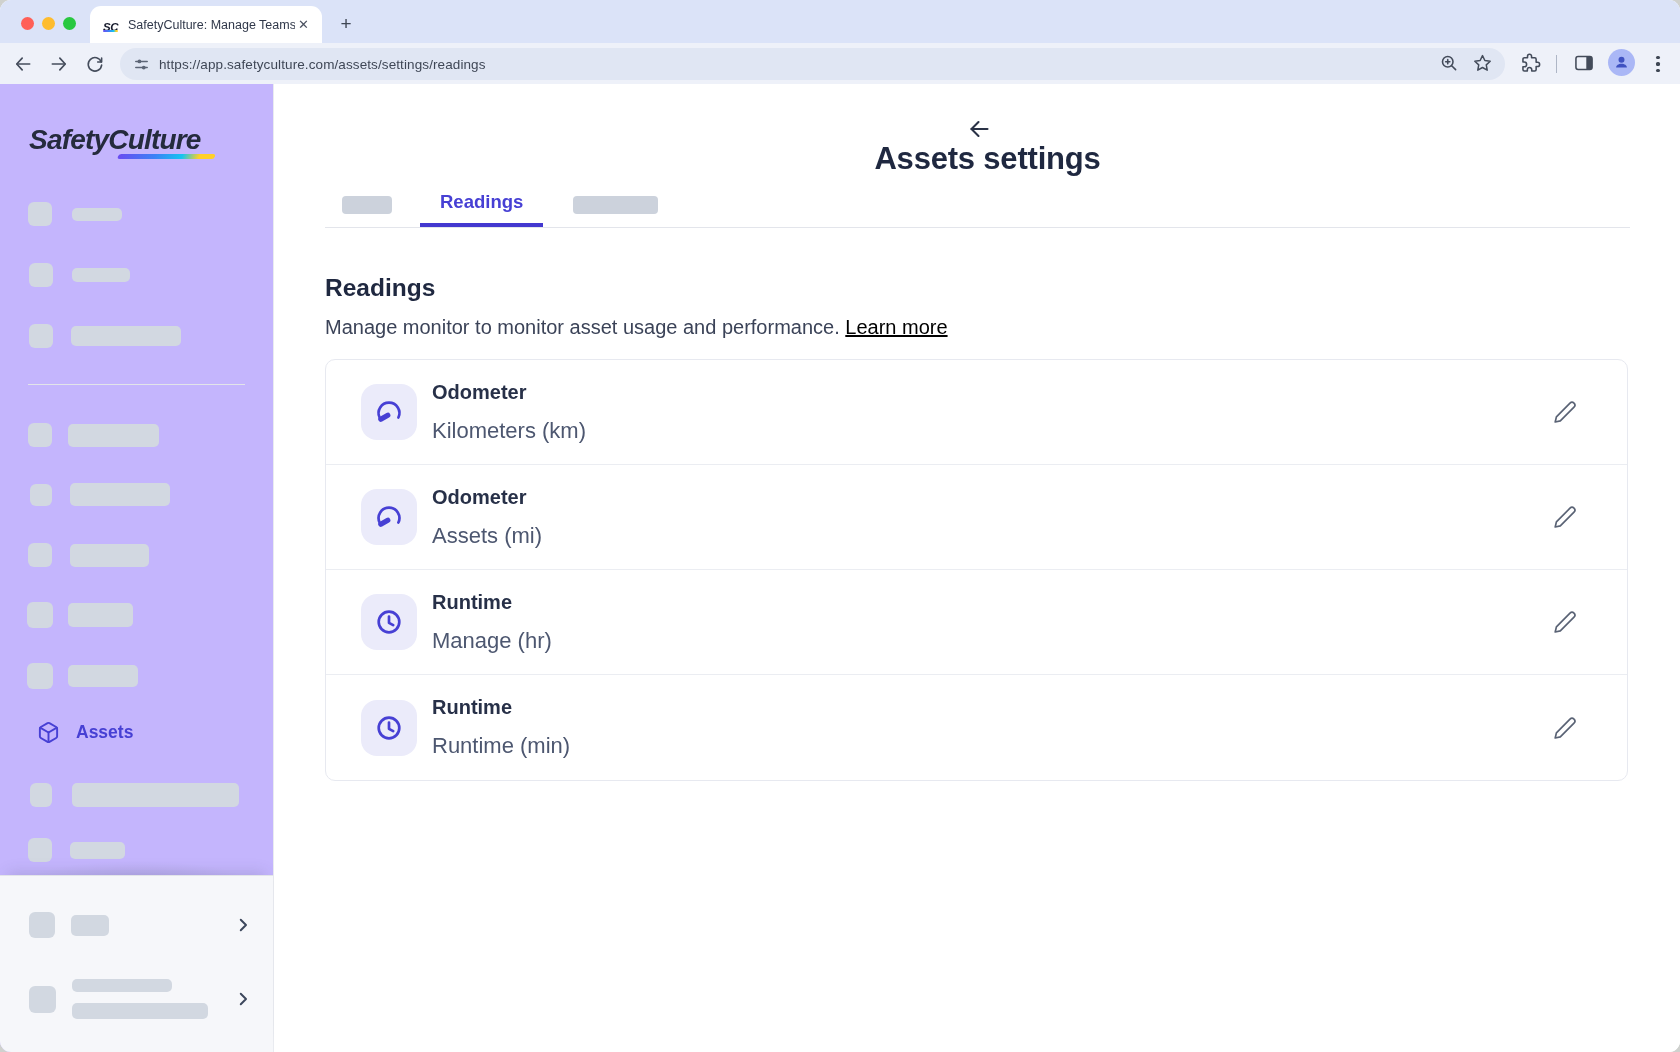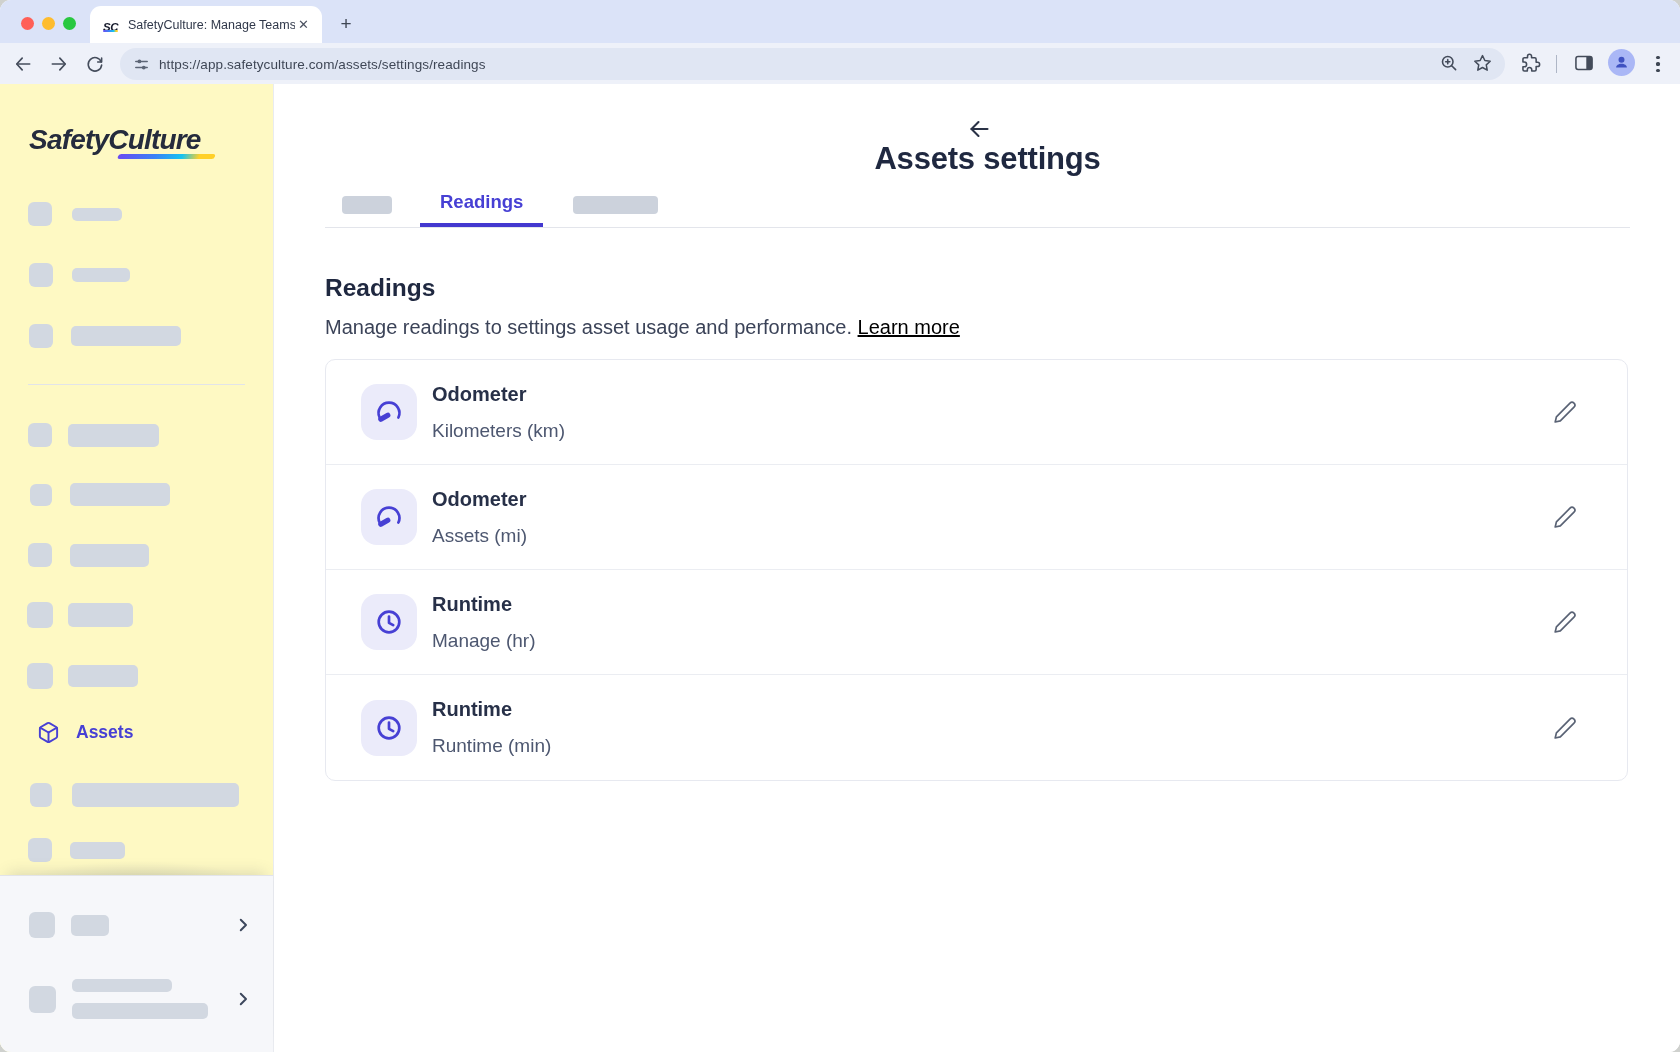--- a/index.html
+++ b/index.html
@@ -25,21 +25,21 @@
   .url-text { margin-left:9px; font-size:13.5px; color:#3f4756; letter-spacing:0.1px; }
   .pill-ic { position:absolute; top:5px; width:22px; height:22px; }
   .bar-right-ic { position:absolute; top:9px; width:24px; height:24px; }
   .sep { position:absolute; left:1556px; top:12px; width:1px; height:18px; background:#aeb6c6; }
   .avatar { position:absolute; left:1608px; top:6px; width:27px; height:27px; border-radius:50%; background:#aab7f6; display:flex; align-items:center; justify-content:center; }
   .dots { position:absolute; left:1650px; top:9px; width:16px; height:24px; display:flex; flex-direction:column; align-items:center; justify-content:center; gap:3px; }
   .dots i { width:3.2px; height:3.2px; border-radius:50%; background:#3f4754; }
 
   
   .app { position:absolute; left:0; top:84px; width:100%; height:968px; display:flex; }
-  .sidebar { position:relative; width:274px; height:100%; background:#fef9c3; border-right:1px solid #e9ebf0; flex:0 0 auto; }
+  .sidebar { position:relative; width:274px; height:100%; background:#c4b5fd; border-right:1px solid #e9ebf0; flex:0 0 auto; }
   .main { position:relative; flex:1; background:#fff; overflow:hidden; }
 
   
   .logo { position:absolute; left:29px; top:40px; width:200px; height:38px; }
   .logo .word { font-size:28px; font-weight:700; letter-spacing:-0.8px; color:#252b3d; font-style:italic; }
   .logo .swoosh { position:absolute; left:89px; top:30px; width:97px; height:4.5px; border-radius:3px; transform:skewX(-18deg); background:linear-gradient(90deg,#6a4cf1 0%,#3b82f6 38%,#16c4f0 66%,#ffd028 84%,#ffd028 100%); }
   .skel { background:#d2d8e1; border-radius:5px; }
   .sk-item { position:absolute; display:flex; align-items:center; }
   .sk-item .ic { width:24px; height:24px; border-radius:6px; background:#d2d8e1; flex:0 0 auto; }
   .divider1 { position:absolute; left:28px; top:300px; width:217px; height:1px; background:#e2e4e9; }
@@ -66,21 +66,21 @@
   .section-heading { margin-top:46px; font-size:24.5px; font-weight:700; color:#1f2840; }
   .section-desc { margin-top:14px; font-size:20px; color:#3b4358; }
   .link { color:#000000; cursor:pointer;text-decoration:underline; }
 
   .card { margin-top:20px; width:1303px; border:1px solid #e7e9f0; border-radius:10px; background:#fff; }
   .row { display:flex; align-items:center; height:105px; padding:0 49px 0 35px; border-bottom:1px solid #ebedf2; }
   .row:last-child { border-bottom:none; }
   .tile { width:56px; height:56px; border-radius:16px; background:#EBEBFA; display:flex; align-items:center; justify-content:center; flex:0 0 auto; }
   .row-text { margin-left:15px; flex:1; }
   .row-name { font-size:20px; font-weight:600; color:#273048; }
-  .row-unit { margin-top:14px; font-size:19px; color:#4d5770; }
+  .row-unit { margin-top:14px; font-size:22px; color:#4d5770; }
   .edit-btn { width:26px; height:26px; display:flex; align-items:center; justify-content:center; }
 
   svg { display:block; }
 </style>
 </head>
 <body>
 
 <div class="window">
 
   <div class="tabstrip">
@@ -267,21 +267,21 @@
           <h1 class="page-title">Assets settings</h1>
         </div>
 
         <div class="tabs">
           <span class="tab-skel one"></span>
           <span class="tab-active">Readings</span>
           <span class="tab-skel two"></span>
         </div>
 
         <h2 class="section-heading">Readings</h2>
-        <p class="section-desc"><span>Manage readings to settings asset usage and performance.</span> <span class="link">Learn more</span></p>
+        <p class="section-desc"><span>Manage monitor to monitor asset usage and performance.</span> <span class="link">Learn more</span></p>
 
         <div class="card">
 
           <div class="row">
             <span class="tile">
               <svg width="32" height="32" viewBox="0 0 32 32" fill="none" stroke="#4740D4" stroke-linecap="round">
                   <path d="M6.6 21.5 A10.4 10.4 0 1 1 25.4 21.5" stroke-width="2.7"></path>
                   <path d="M14.8 19.2 L7.8 23.3" stroke-width="5.2"></path>
                 </svg>
             </span>

